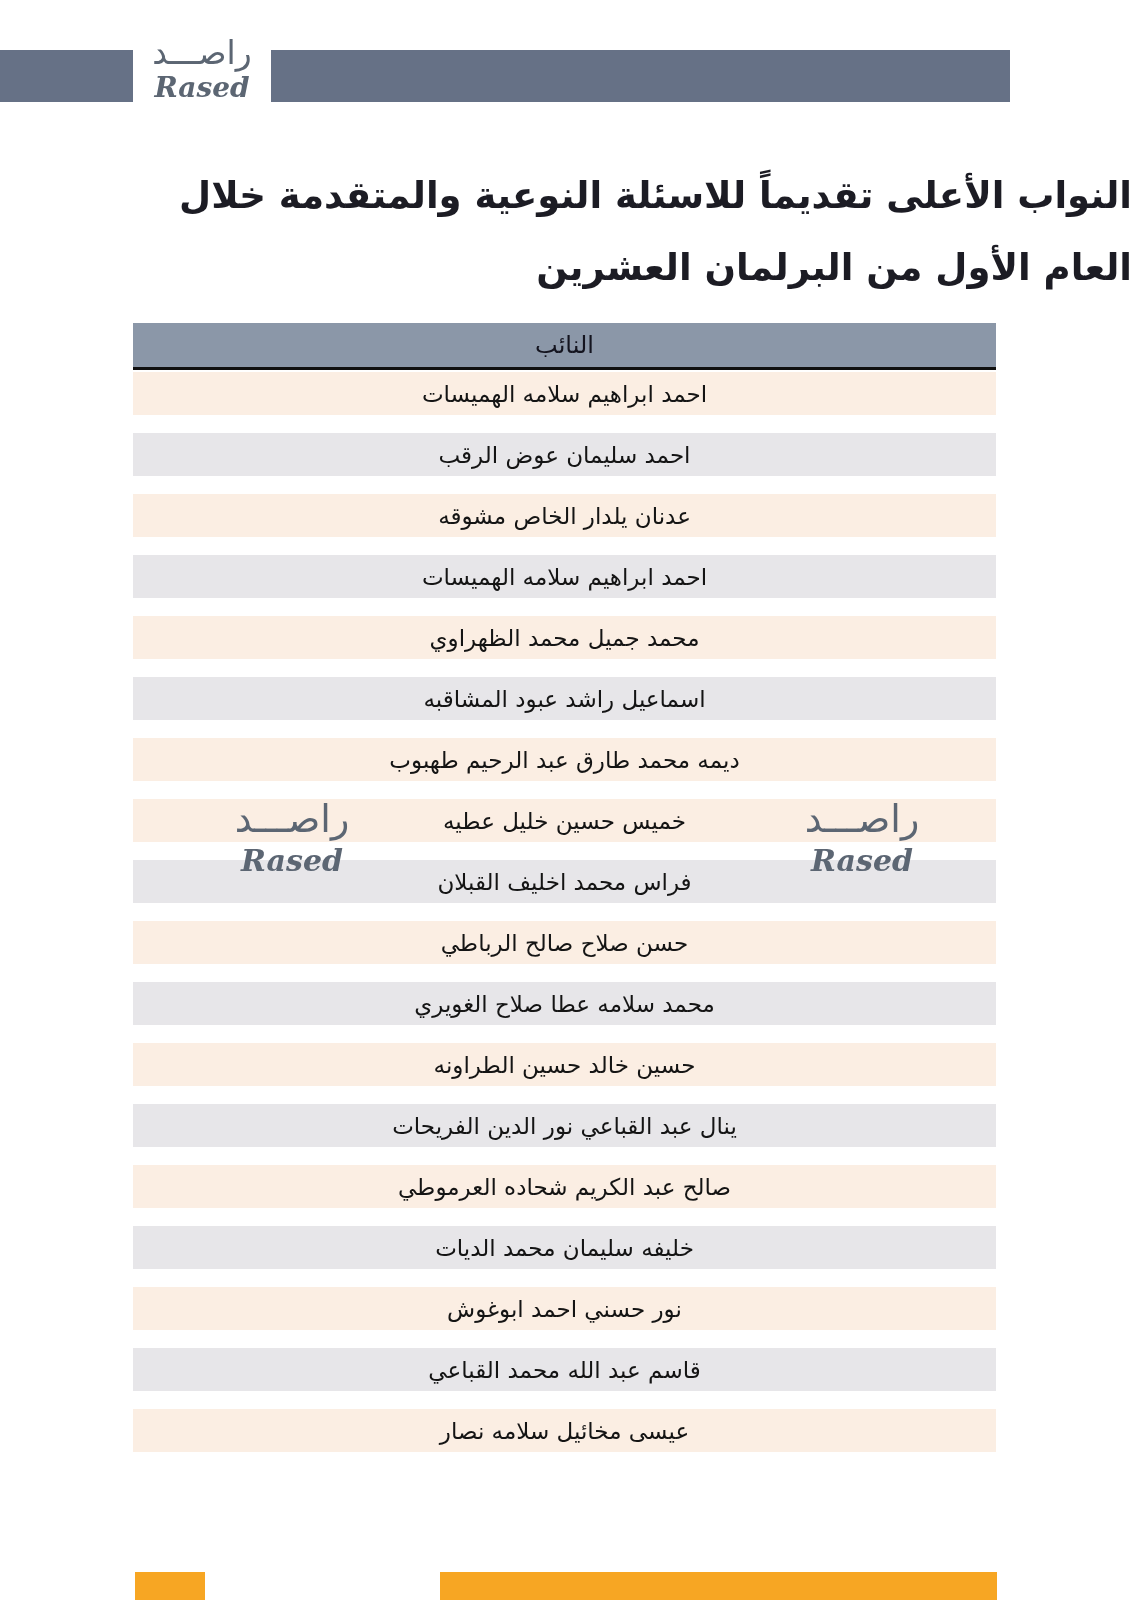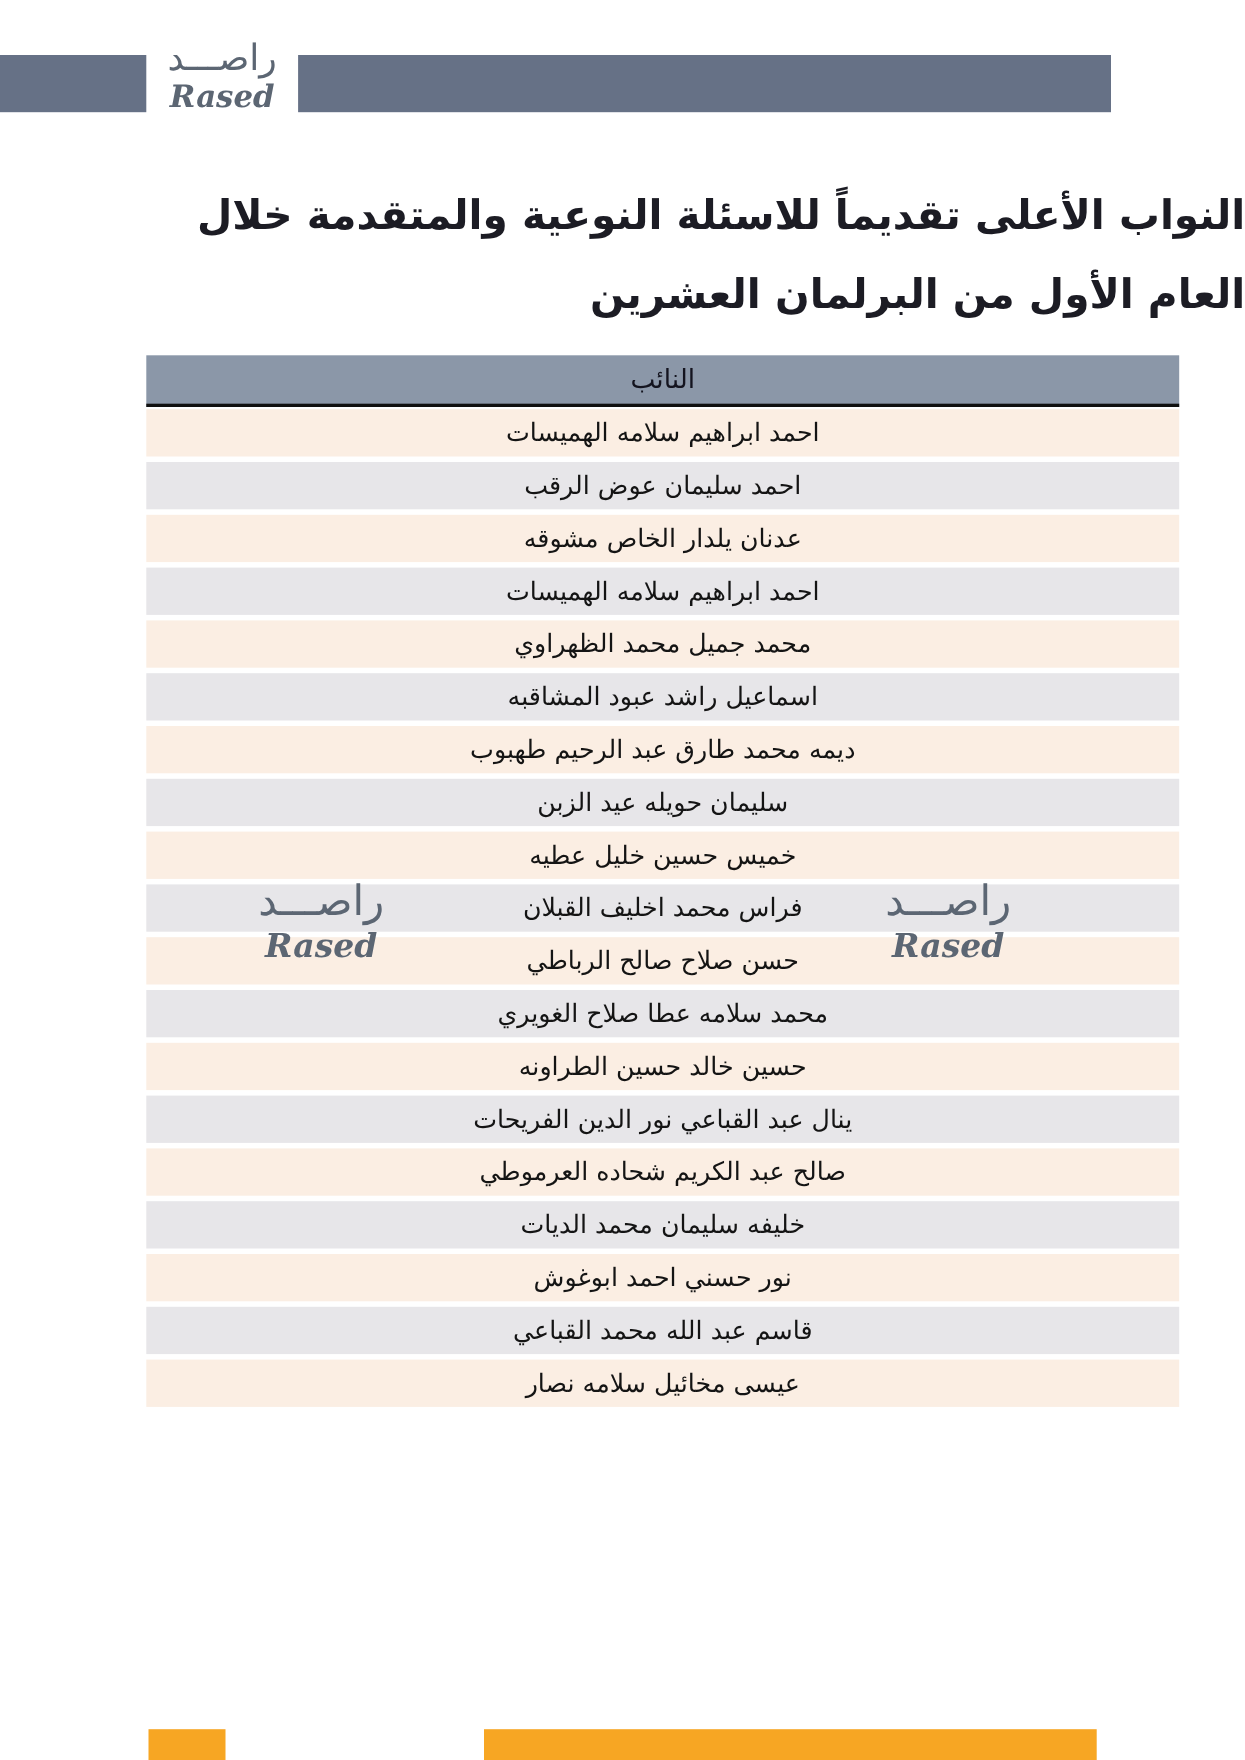--- a/index.html
+++ b/index.html
@@ -32,29 +32,29 @@
     font-family:"DejaVu Serif", serif;font-style:italic;font-weight:bold;
     font-size:28px;line-height:30px;margin-top:3px;
   }
   
   .doc-title{
     position:absolute;left:0;top:160px;width:1132px;
     text-align:right;direction:rtl;
     font-weight:bold;font-size:37px;line-height:72px;color:#1c1c24;
   }
   
-  .deputies-table{position:absolute;left:133px;top:323px;width:939px;}
+  .deputies-table{position:absolute;left:133px;top:323px;width:863px;}
   .thead{
     height:47px;background:var(--header-bg);
     border-bottom:3px solid #101010;
     display:flex;align-items:center;justify-content:center;
     direction:rtl;font-size:24px;color:#14141f;
   }
   .tbody .row{
-    height:43px;margin-top:5px;
+    height:43px;margin-top:18px;
     display:flex;align-items:center;justify-content:center;
     direction:rtl;font-size:23px;color:#141414;white-space:nowrap;
   }
   .tbody .row:first-child{margin-top:2px;}
   .row.peach{background:var(--row-peach);}
   .row.gray{background:var(--row-gray);}
   
   .wm{
     position:absolute;width:140px;text-align:center;
     color:var(--logo-slate);z-index:5;
@@ -102,23 +102,20 @@
   </div>
       <div class="row peach">
     <span>محمد جميل محمد الظهراوي</span>
   </div>
       <div class="row gray">
     <span>اسماعيل راشد عبود المشاقبه</span>
   </div>
       <div class="row peach">
     <span>ديمه محمد طارق عبد الرحيم طهبوب</span>
   </div>
-      <div class="row gray">
-    <span>سليمان حويله عيد الزبن</span>
-  </div>
       <div class="row peach">
     <span>خميس حسين خليل عطيه</span>
   </div>
       <div class="row gray">
     <span>فراس محمد اخليف القبلان</span>
   </div>
       <div class="row peach">
     <span>حسن صلاح صالح الرباطي</span>
   </div>
       <div class="row gray">

